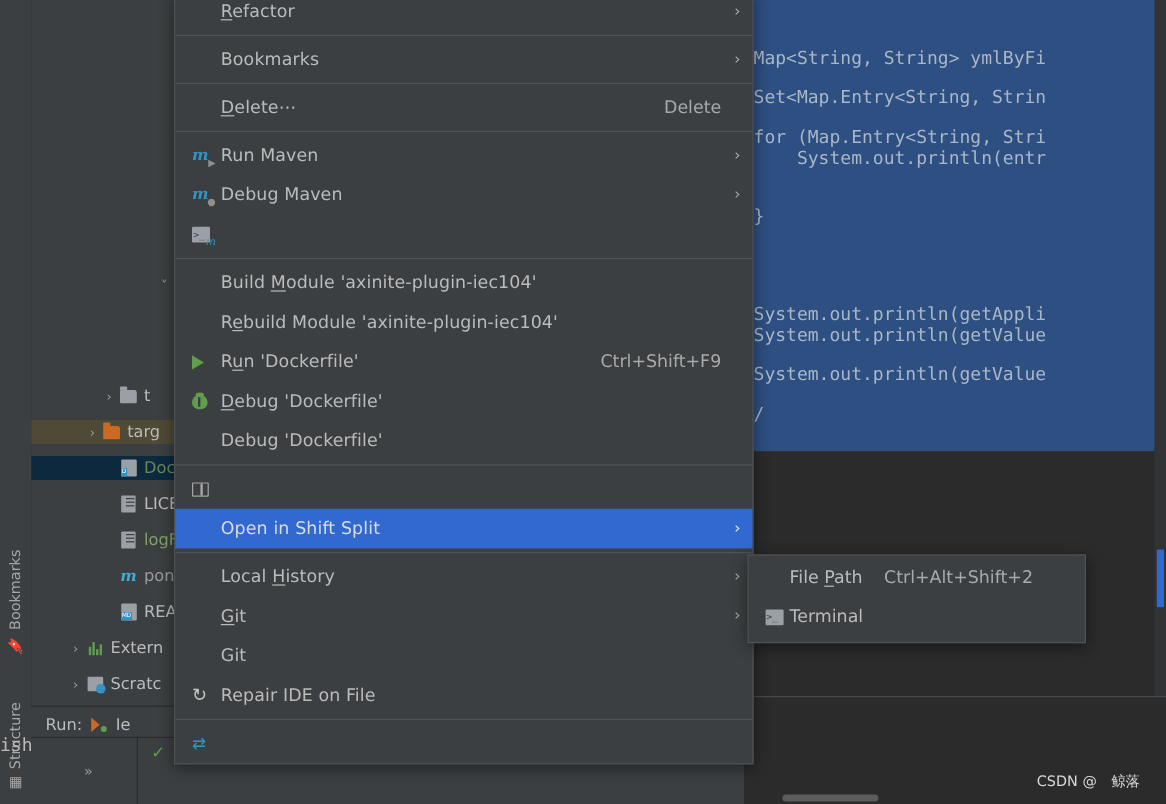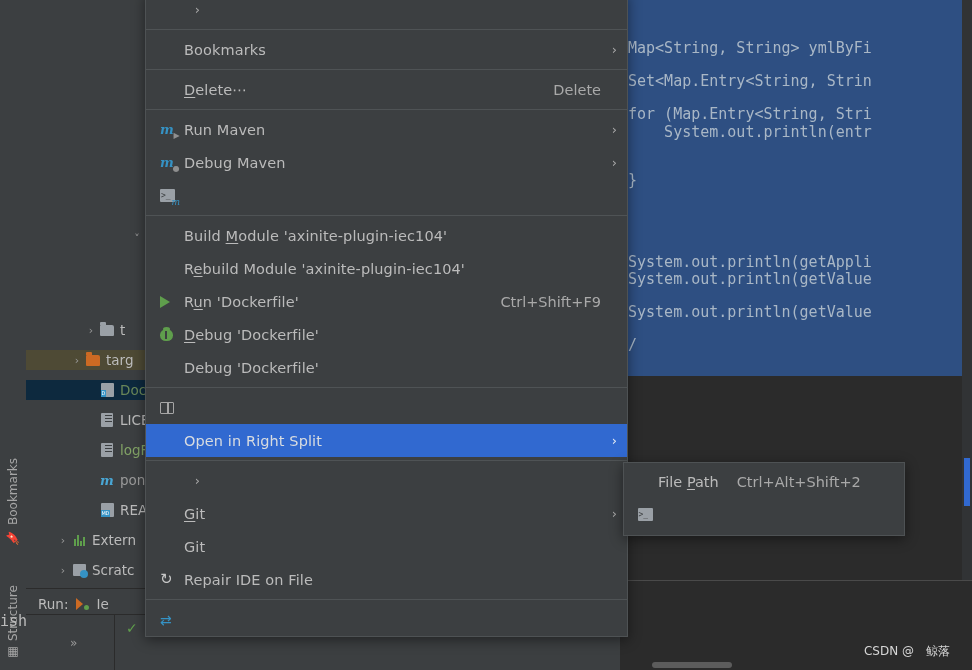--- a/index.html
+++ b/index.html
@@ -473,20 +473,21 @@
       <span class="check">✓</span>
       <span>ie</span>
     </div>
     <div class="chevchev">»</div>
   </div>
 
   <div class="ctxmenu">
 
     <div class="mi">
       <span class="mico"></span>
+      <span class="mlabel"><span class="u">R</span>efactor</span>
       <span class="marrow">›</span>
     </div>
     <div class="msep"></div>
 
     <div class="mi">
       <span class="mico"></span>
       <span class="mlabel">Bookmarks</span>
       <span class="marrow">›</span>
     </div>
     <div class="msep"></div>
@@ -566,27 +567,28 @@
       <span class="mico">
           <span class="split-ico"></span>
         </span>
       <span class="mlabel"></span>
       <span class="mshort"></span>
       <span class="marrow"></span>
     </div>
 
     <div class="mi hl">
       <span class="mico"></span>
-      <span class="mlabel">Open in Right Split</span>
+      <span class="mlabel">Open in Shift Split</span>
       <span class="marrow">›</span>
     </div>
     <div class="msep"></div>
 
     <div class="mi">
       <span class="mico"></span>
+      <span class="mlabel">Local <span class="u">H</span>istory</span>
       <span class="marrow">›</span>
     </div>
 
     <div class="mi">
       <span class="mico"></span>
       <span class="mlabel"><span class="u">G</span>it</span>
       <span class="marrow">›</span>
     </div>
 
     <div class="mi">
@@ -617,16 +619,17 @@
   <div class="submenu">
     <div class="smi">
       <span class="smico"></span>
       <span class="smlabel" style="flex:none">File <span class="u">P</span>ath</span>
       <span class="smshort">Ctrl+Alt+Shift+2</span>
     </div>
     <div class="smi">
       <span class="smico">
           <span class="sm-term-ico"></span>
         </span>
+      <span class="smlabel">Terminal</span>
     </div>
   </div>
 
 </div>
 
 </body></html>

